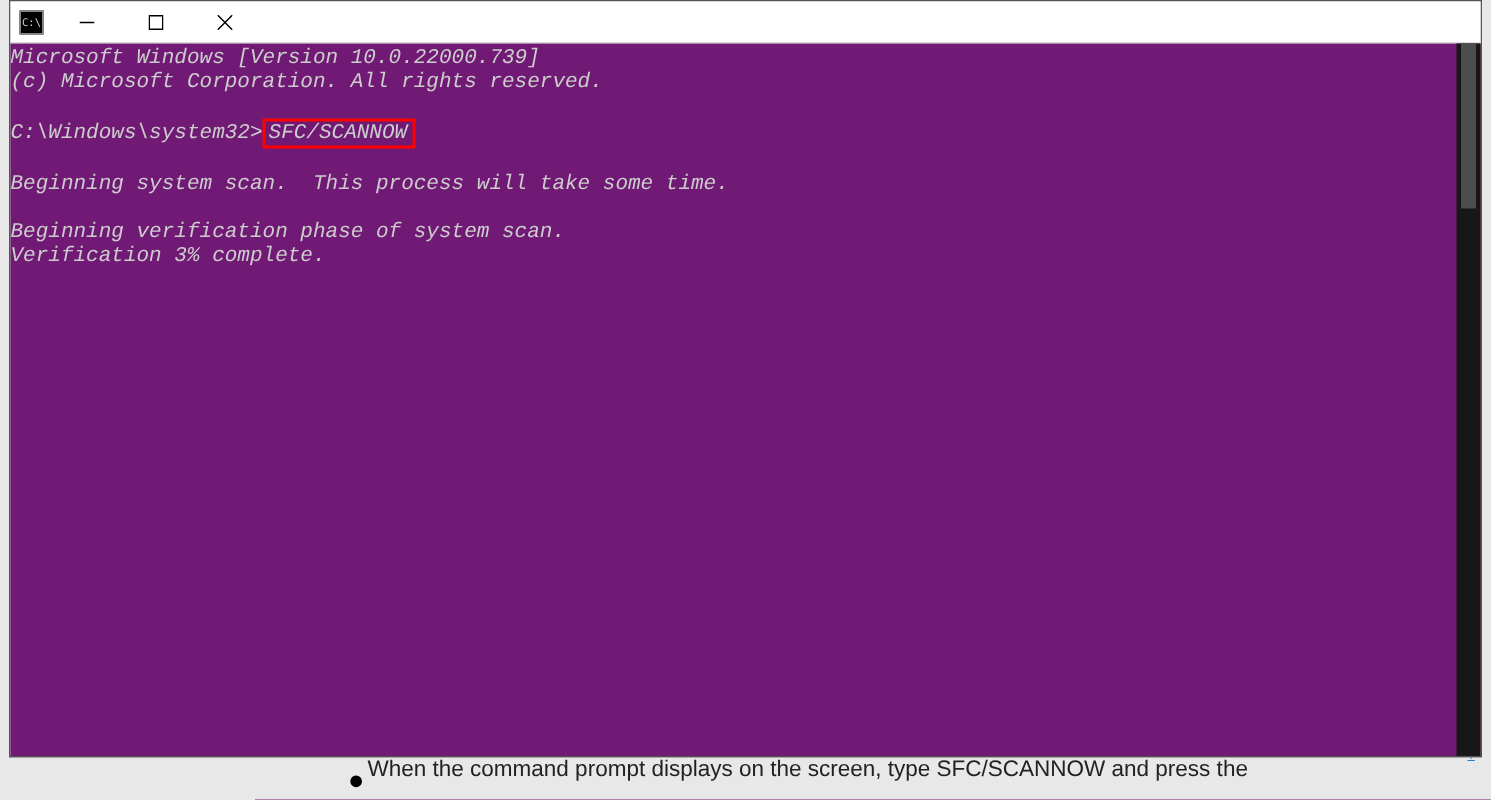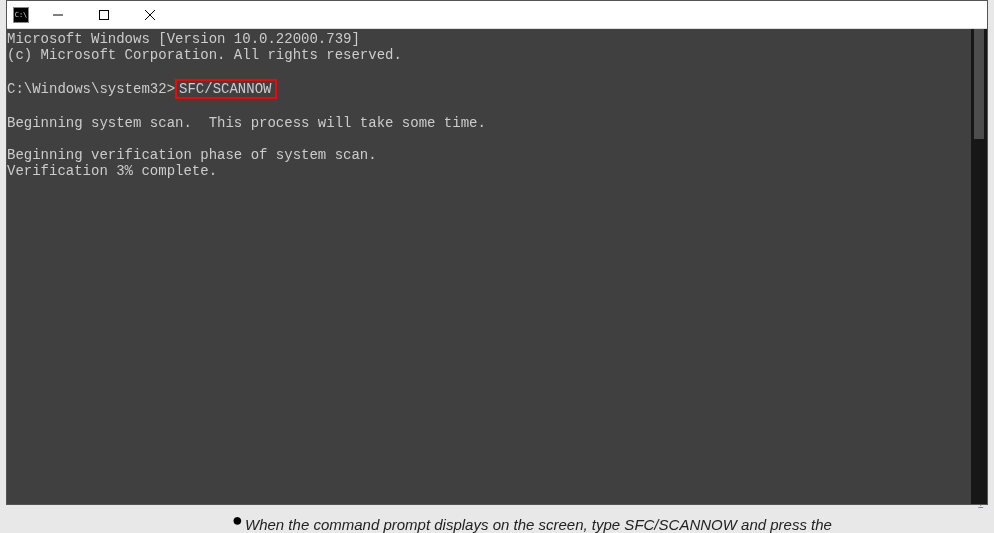--- a/index.html
+++ b/index.html
@@ -61,23 +61,24 @@
       height: 100%;
       display: flex;
       align-items: center;
       justify-content: center;
       font-size: 12px;
       color: #000;
       cursor: pointer;
     }
     .terminal-wrap {
       flex: 1;
-      background: #404040;
+      background: #701a75;
       position: relative;
       display: flex;
+      font-style: italic;
     }
     .terminal {
       flex: 1;
       padding: 2px 0 0 0;
       font-family: Consolas, "Courier New", monospace;
       font-size: 14px;
       line-height: 16px;
       color: #cccccc;
       white-space: pre;
       overflow: hidden;
@@ -97,25 +98,24 @@
     }
     .highlight {
       border: 2px solid #ff0000;
       padding: 1px 4px 1px 2px;
       display: inline-block;
       line-height: 14px;
     }
     .bg-text {
       position: absolute;
       left: 220px;
-      bottom: 0;
+      bottom: 12px;
       font-size: 15px;
       color: #222;
       font-family: Arial, sans-serif;
-      font-style: italic;
     }
     .bg-bullet {
       position: absolute;
       left: 232px;
       bottom: 2px;
       font-size: 18px;
       color: #000;
     }
     .bg-small {
       position: absolute;

